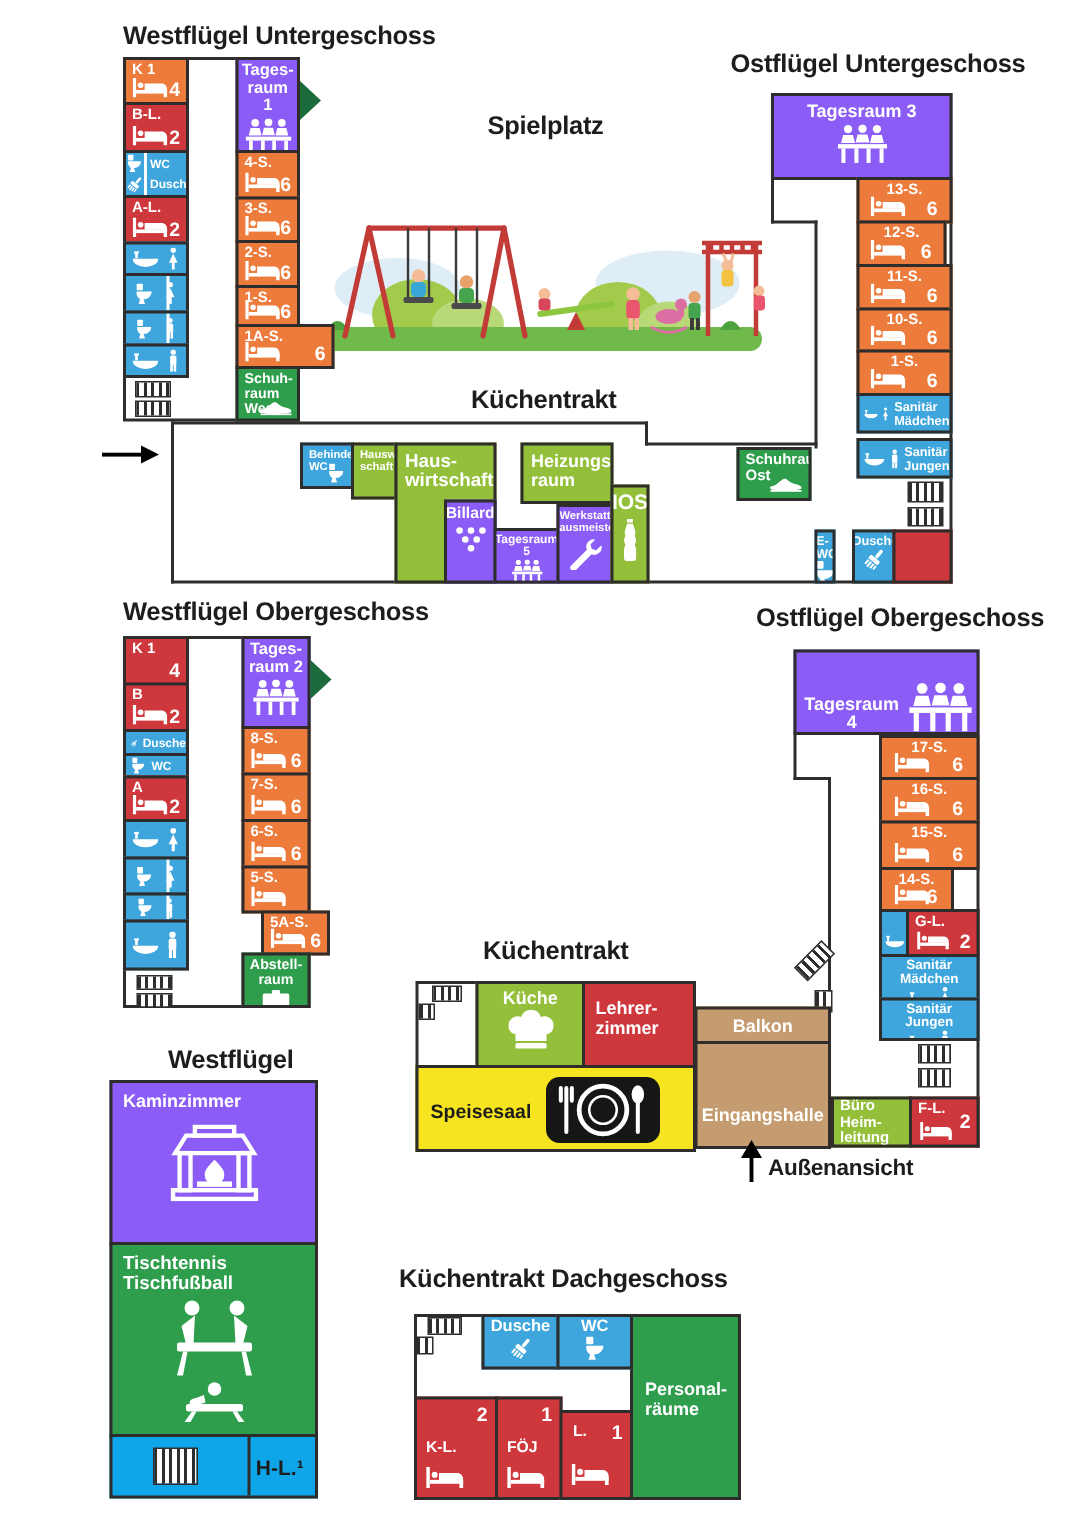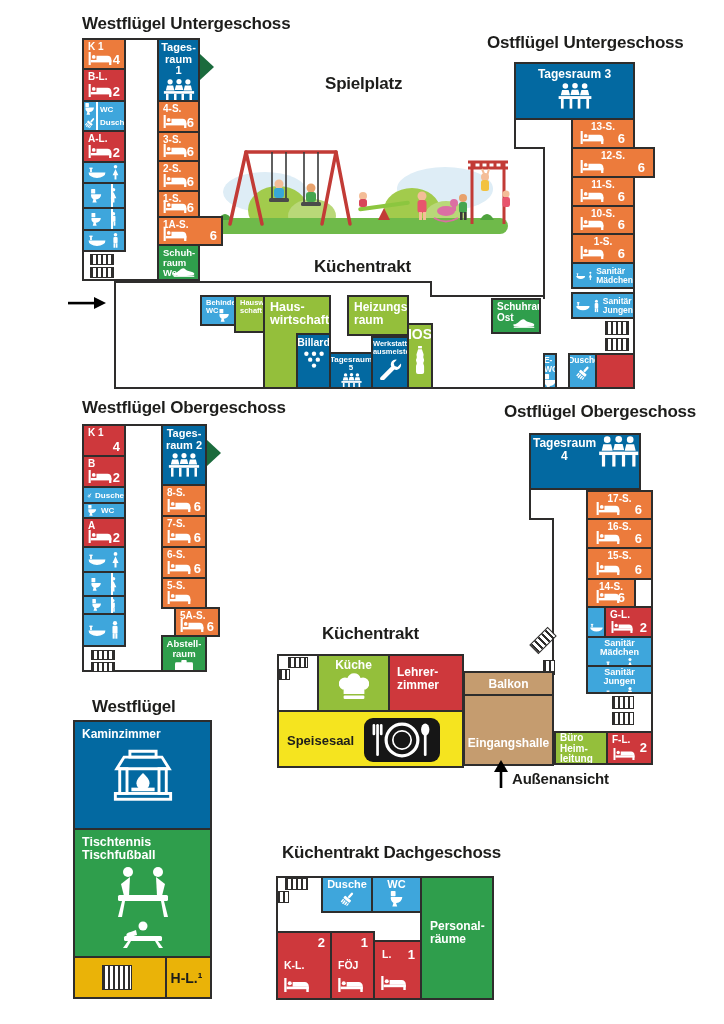--- a/index.html
+++ b/index.html
@@ -3,22 +3,22 @@
 <meta charset="utf-8">
 <style>
   html,body{margin:0;padding:0;background:#fff;}
   #plan{position:relative;width:724px;height:1024px;background:#fff;overflow:hidden;
         font-family:"Liberation Sans","DejaVu Sans",sans-serif;}
   .title{position:absolute;font-weight:bold;font-size:17px;color:#1d1d1b;white-space:nowrap;letter-spacing:-.2px;}
   .hall{position:absolute;background:#fff;border:2px solid #2e2d2c;box-sizing:border-box;}
   .wall{position:absolute;background:#2e2d2c;}
   .room{position:absolute;box-sizing:border-box;border:2px solid #2e2d2c;color:#fff;font-weight:bold;overflow:hidden;}
   .orange{background:#ec7b3c}.red{background:#ce383c}.blue{background:#3ea6dc}
-  .dgreen{background:#0369a1}.mgreen{background:#2f9e4c}.lgreen{background:#94bf3b}
-  .yellow{background:#f5e41f}.tan{background:#c59c6f}.white{background:#eab308}
+  .dgreen{background:#8b5cf6}.mgreen{background:#2f9e4c}.lgreen{background:#94bf3b}
+  .yellow{background:#f5e41f}.tan{background:#c59c6f}.white{background:#0ea5e9}
   .lbl{display:block;white-space:pre-line;line-height:1.05;font-size:10px;padding:2px 2px 0 4px;}
   .ctr{text-align:center;padding-left:2px;}
   .num{position:absolute;right:4px;bottom:1px;font-size:13px;}
   .num-top{position:absolute;right:5px;top:2px;font-size:13px;}
   .ic{display:block;}
   .ic svg{width:100%;height:100%;display:block;}
   .bedpos{position:absolute;left:4px;bottom:3px;width:24px;height:13px;}
   .stairs{position:absolute;background:repeating-linear-gradient(90deg,#2e2d2c 0 2px,#fff 2px 5px);border:1px solid #2e2d2c;box-sizing:border-box;}
   .diag{transform:rotate(-45deg);}
   .arrow-right{position:absolute;width:0;height:0;border-top:13px solid transparent;border-bottom:13px solid transparent;border-left:14px solid #1b6b3d;}
@@ -37,22 +37,22 @@
 
 <div id="plan">
 
   <div class="title" style="left:82px;top:14px">Westflügel Untergeschoss</div>
   <div class="title" style="left:487px;top:33px">Ostflügel Untergeschoss</div>
   <div class="title" style="left:325px;top:74px">Spielplatz</div>
   <div class="title" style="left:314px;top:257px">Küchentrakt</div>
   <div class="title" style="left:82px;top:398px">Westflügel Obergeschoss</div>
   <div class="title" style="left:504px;top:402px">Ostflügel Obergeschoss</div>
   <div class="title" style="left:322px;top:624px">Küchentrakt</div>
-  <div class="title" style="left:92px;top:697px">Westflügel</div>
-  <div class="title" style="left:282px;top:843px">Küchentrakt Dachgeschoss</div>
+  <div class="title" style="left:112px;top:697px">Westflügel</div>
+  <div class="title" style="left:266px;top:843px">Küchentrakt Dachgeschoss</div>
 
   <svg style="position:absolute;left:200px;top:112px" width="310" height="126" viewBox="0 0 310 126">
     <ellipse cx="65" cy="80" rx="42" ry="20" fill="#deedf6"></ellipse>
     <ellipse cx="245" cy="77" rx="48" ry="22" fill="#deedf6"></ellipse>
     <ellipse cx="78" cy="98" rx="30" ry="24" fill="#a2cb4c"></ellipse>
     <ellipse cx="112" cy="104" rx="24" ry="17" fill="#b9d878"></ellipse>
     <ellipse cx="212" cy="98" rx="28" ry="22" fill="#a2cb4c"></ellipse>
     <ellipse cx="246" cy="104" rx="21" ry="15" fill="#b9d878"></ellipse>
     <rect x="2" y="106" width="306" height="16" rx="8" fill="#6fba4a"></rect>
     <path d="M18 108c4-8 10-8 14 0z" fill="#4fa33e"></path>
@@ -492,21 +492,21 @@
             <rect x="0" y="0" width="2.6" height="16"></rect>
             <circle cx="6.3" cy="6" r="2.3"></circle>
             <path d="M9.6 4.5h13.8c2.6 0 4.6 2 4.6 4.6V10H9.6z"></path>
             <rect x="2.6" y="9.8" width="25.4" height="3"></rect>
             <rect x="25.2" y="9.8" width="2.8" height="6.2"></rect>
           </g>
         </svg>
       </span>
     <span class="num" style="right:8px">6</span>
   </div>
-  <div class="room orange" style="left:571px;top:147px;width:84px;height:31px">
+  <div class="room orange" style="left:571px;top:147px;width:60px;height:31px">
     <span class="lbl ctr">12-S.</span>
     <span class="ic" style="position:absolute;left:6px;bottom:3px;width:26px;height:13px">
         <svg viewBox="0 0 28 16">
           <g fill="#fff">
             <rect x="0" y="0" width="2.6" height="16"></rect>
             <circle cx="6.3" cy="6" r="2.3"></circle>
             <path d="M9.6 4.5h13.8c2.6 0 4.6 2 4.6 4.6V10H9.6z"></path>
             <rect x="2.6" y="9.8" width="25.4" height="3"></rect>
             <rect x="25.2" y="9.8" width="2.8" height="6.2"></rect>
           </g>
@@ -898,21 +898,21 @@
         </svg>
       </span>
   </div>
 
   <div class="wall" style="left:529px;top:488px;width:2px;height:32px"></div>
   <div class="wall" style="left:529px;top:518px;width:25px;height:2px"></div>
   <div class="wall" style="left:552px;top:518px;width:2px;height:215px"></div>
   <div class="wall" style="left:651px;top:490px;width:2px;height:275px"></div>
   <div class="wall" style="left:552px;top:763px;width:101px;height:2px"></div>
 
-  <div class="room dgreen" style="left:529px;top:433px;width:112px;height:57px;display:flex;align-items:flex-start">
+  <div class="room dgreen" style="left:529px;top:433px;width:124px;height:57px;display:flex;align-items:flex-end">
     <span class="lbl ctr" style="font-size:12px;width:58%">Tagesraum
 4</span>
     <span class="ic" style="width:44px;height:33px">
         <svg viewBox="0 0 36 27">
           <g fill="#fff">
             <circle cx="8" cy="3.2" r="2.9"></circle>
             <circle cx="18" cy="2.9" r="2.9"></circle>
             <circle cx="28" cy="3.2" r="2.9"></circle>
             <path d="M4.6 7.2h6.8l1.4 5.6H3.2z"></path>
             <path d="M14.6 6.9h6.8l1.4 5.6h-9.6z"></path>

